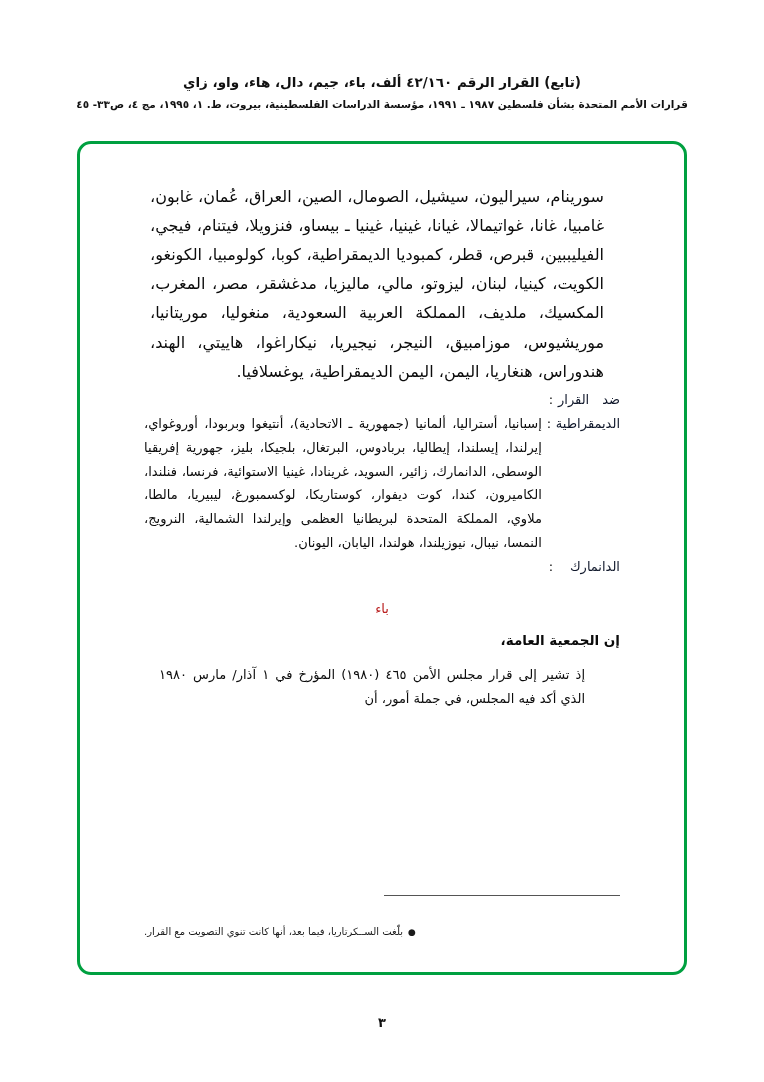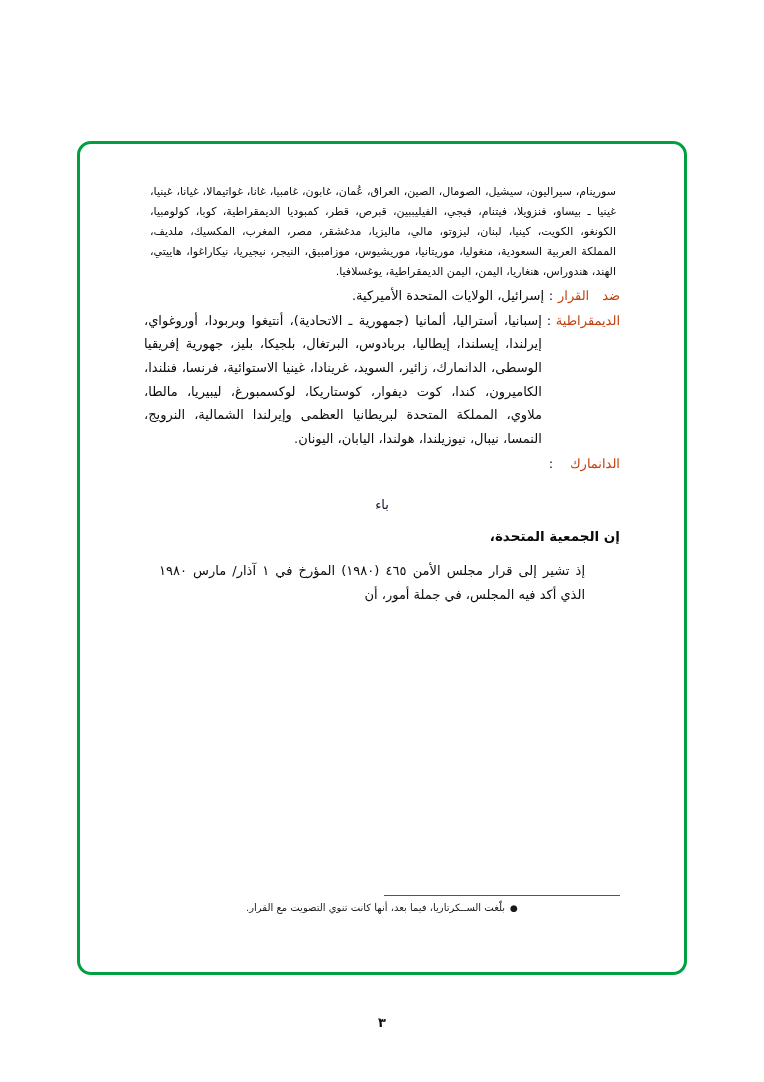--- a/index.html
+++ b/index.html
@@ -63,45 +63,44 @@
     position: absolute;
     inset: 4px;
     border-radius: 11px;
     box-sizing: border-box;
     padding: 34px 60px 12px 60px;
     direction: rtl;
   }
 
   
   .country-list {
-    font-size: 11px;
+    font-size: 16px;
     line-height: 1.82;
     text-align: justify;
     text-align-last: right;
-    margin: 0 4px 2px 0;
+    margin: 0 16px 2px 0;
     padding: 0 0 0 6px;
     color: #0b0b0b;
   }
 
   
   .vote-row {
     display: flex;
     flex-direction: row;
     align-items: flex-start;
     font-size: 13px;
     line-height: 1.82;
     margin-top: 1px;
   }
   .vote-label {
     flex: 0 0 62px;
     text-align: justify;
     text-align-last: justify;
     white-space: nowrap;
-    color: #c2410c;
-    font-family: Liberation Serif, serif;
+    color: #0f172a;
   }
   .vote-colon {
     flex: 0 0 14px;
     text-align: center;
     color: #0b0b0b;
   }
   .vote-value {
     flex: 1 1 auto;
     text-align: justify;
     text-align-last: right;
@@ -109,21 +108,21 @@
   }
   .vote-value b {
     font-weight: normal;
   }
 
   
   .section-letter {
     text-align: center;
     font-size: 13px;
     margin: 22px 0 16px 0;
-    color: #0f172a;
+    color: #b91c1c;
   }
 
   
   .res-open {
     font-size: 13.5px;
     font-weight: bold;
     margin: 0 0 8px 0;
     text-align: right;
     color: #0b0b0b;
   }
@@ -141,26 +140,26 @@
   .footnote-rule {
     position: absolute;
     bottom: 72px;
     right: 60px;
     width: 236px;
     height: 0;
     border-top: 1px solid #555;
   }
   .footnote {
     position: absolute;
-    bottom: 52px;
+    bottom: 28px;
     right: 60px;
     left: 60px;
     font-size: 10px;
     line-height: 1.6;
-    text-align: center;
+    text-align: left;
     color: #1a1a1a;
     letter-spacing: 0.6px;
   }
   .footnote .bullet {
     font-size: 9px;
     margin-left: 5px;
   }
 
   
   .page-number {
@@ -172,46 +171,49 @@
     font-size: 13px;
     font-weight: bold;
     color: #111;
   }
 </style>
 </head>
 <body>
 
 <div class="page">
 
+  <div class="header">
+    <div class="header-title">(تابع) القرار الرقم ٤٢/١٦٠ ألف، باء، جيم، دال، هاء، واو، زاي</div>
+    <div class="header-source">قرارات الأمم المتحدة بشأن فلسطين ١٩٨٧ ـ ١٩٩١، مؤسسة الدراسات الفلسطينية، بيروت، ط. ١، ١٩٩٥، مج ٤، ص٣٣- ٤٥</div>
+  </div>
 
   <div class="frame">
     <div class="frame-inner">
 
       <p class="country-list">سورينام، سيراليون، سيشيل، الصومال، الصين، العراق، عُمان، غابون، غامبيا، غانا، غواتيمالا، غيانا، غينيا، غينيا ـ بيساو، فنزويلا، فيتنام، فيجي، الفيليببين، قبرص، قطر، كمبوديا الديمقراطية، كوبا، كولومبيا، الكونغو، الكويت، كينيا، لبنان، ليزوتو، مالي، ماليزيا، مدغشقر، مصر، المغرب، المكسيك، ملديف، المملكة العربية السعودية، منغوليا، موريتانيا، موريشيوس، موزامبيق، النيجر، نيجيريا، نيكاراغوا، هاييتي، الهند، هندوراس، هنغاريا، اليمن، اليمن الديمقراطية، يوغسلافيا.</p>
 
       <div class="vote-row">
         <span class="vote-label">ضد القرار</span>
         <span class="vote-colon">:</span>
-        <span class="vote-value">إسرائيل، الولايات المتحدة الأميركية.</span>
       </div>
 
       <div class="vote-row">
         <span class="vote-label">الديمقراطية</span>
         <span class="vote-colon">:</span>
         <span class="vote-value" id="abstained-value"><span>إسبانيا، أستراليا، ألمانيا </span><b>(جمهورية ـ الاتحادية)</b><span>، أنتيغوا وبربودا، أوروغواي، إيرلندا، إيسلندا، إيطاليا، بربادوس، البرتغال، بلجيكا، بليز، جهورية إفريقيا الوسطى، الدانمارك، زائير، السويد، غرينادا، غينيا الاستوائية، فرنسا، فنلندا، الكاميرون، كندا، كوت ديفوار، كوستاريكا، لوكسمبورغ، ليبيريا، مالطا، ملاوي، المملكة المتحدة لبريطانيا العظمى وإيرلندا الشمالية، النرويج، النمسا، نيبال، نيوزيلندا، هولندا، اليابان، اليونان.</span></span>
       </div>
 
       <div class="vote-row">
         <span class="vote-label">الدانمارك</span>
         <span class="vote-colon">:</span>
       </div>
 
       <div class="section-letter">باء</div>
 
-      <div class="res-open">إن الجمعية المتحدة،</div>
+      <div class="res-open">إن الجمعية العامة،</div>
 
       <p class="res-para">إذ تشير إلى قرار مجلس الأمن ٤٦٥ (١٩٨٠) المؤرخ في ١ آذار/ مارس ١٩٨٠ الذي أكد فيه المجلس، في جملة أمور، أن</p>
 
       <div class="footnote-rule"></div>
       <div class="footnote">
         <span class="bullet">●</span><span>بلّغت الســكرتاريا، فيما بعد، أنها كانت تنوي التصويت مع القرار.</span>
       </div>
 
     </div>
   </div>

